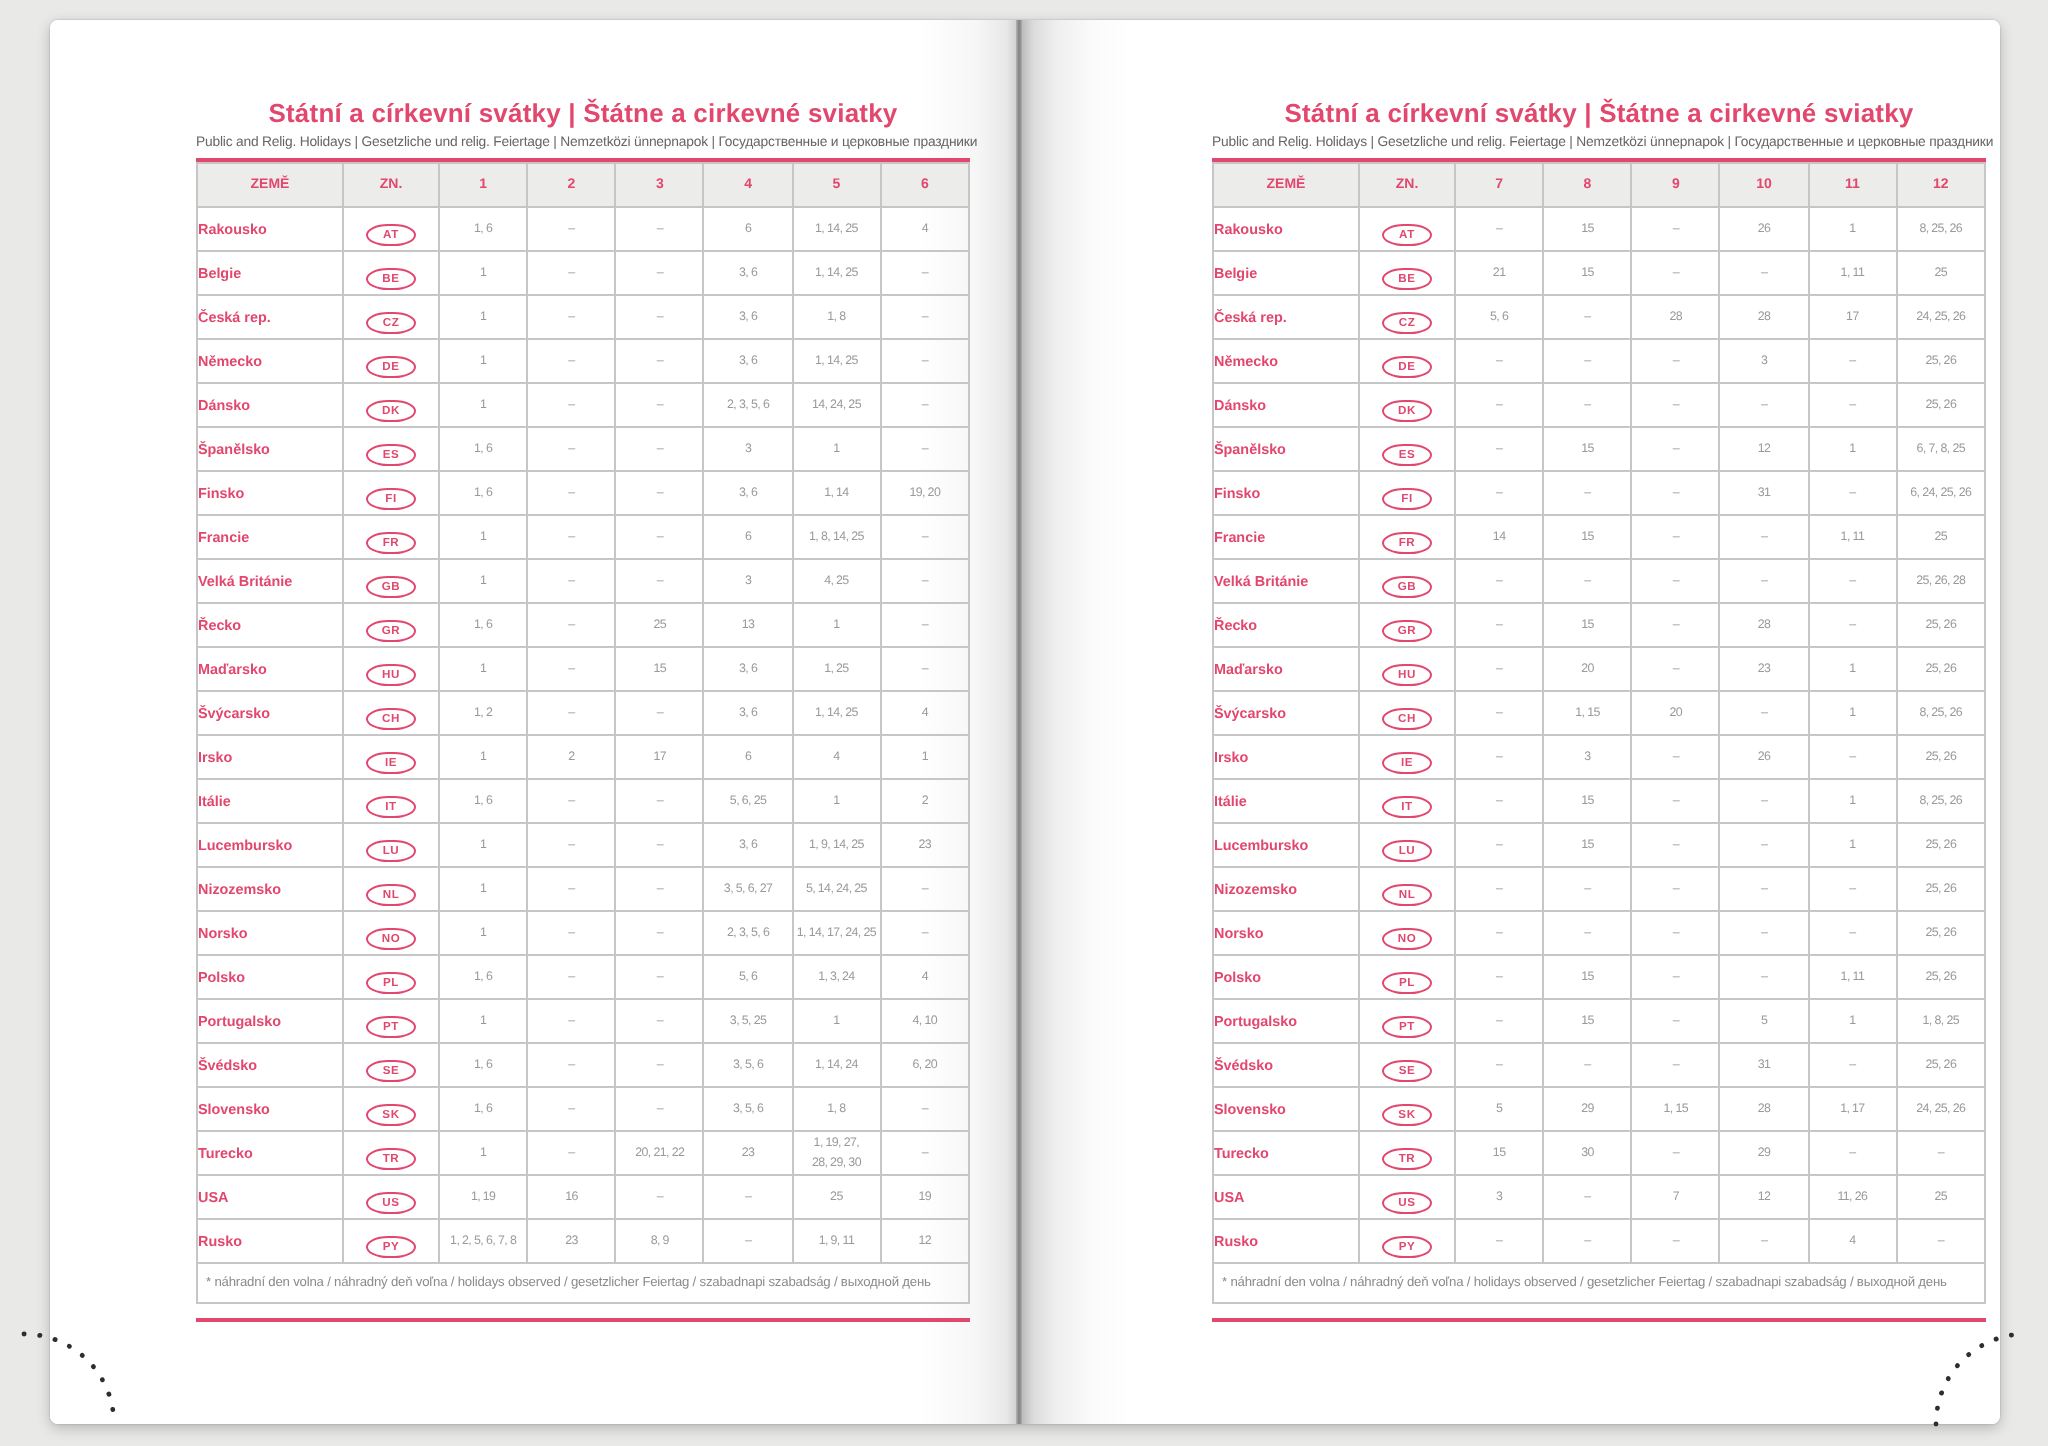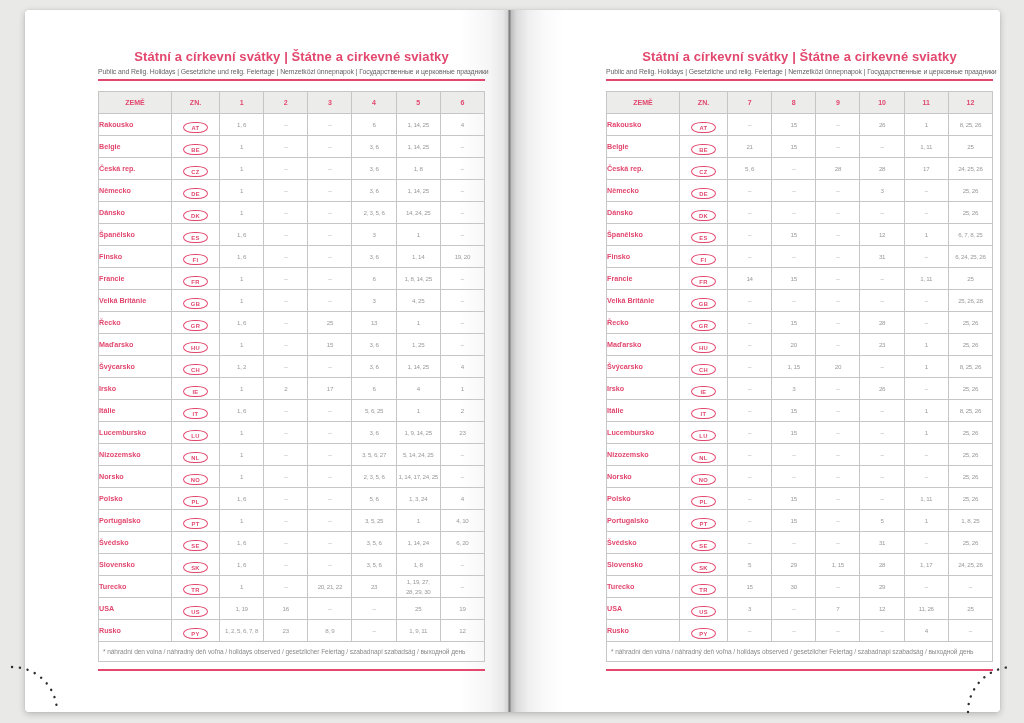--- a/index.html
+++ b/index.html
@@ -38,21 +38,21 @@
     letter-spacing:0.1px;white-space:nowrap;
   }
   .subtitle{
     margin-top:4px;text-align:center;
     color:#666666;font-size:6.9px;letter-spacing:-0.1px;white-space:nowrap;
   }
   .rule{height:2px;background:#e2476e;margin-top:4px;}
   .rule.bottom{margin-top:7px;}
 
   table.holidays{
-    margin-top:10px;width:387px;
+    width:387px;
     border-collapse:collapse;table-layout:fixed;
   }
   table.holidays th, table.holidays td{
     border:1px solid #c6c6c6;
     height:21px;padding:0;vertical-align:middle;
   }
   table.holidays thead th{
     background:#ececea;color:#e2476e;
     font-size:7px;font-weight:bold;text-align:center;
   }

